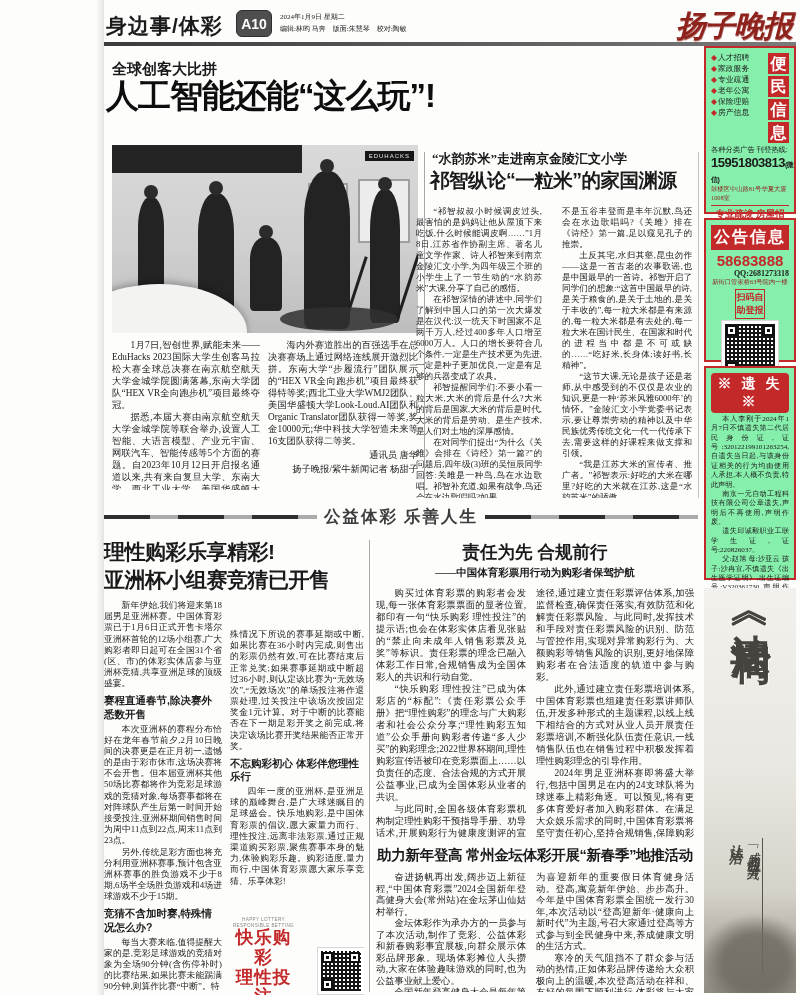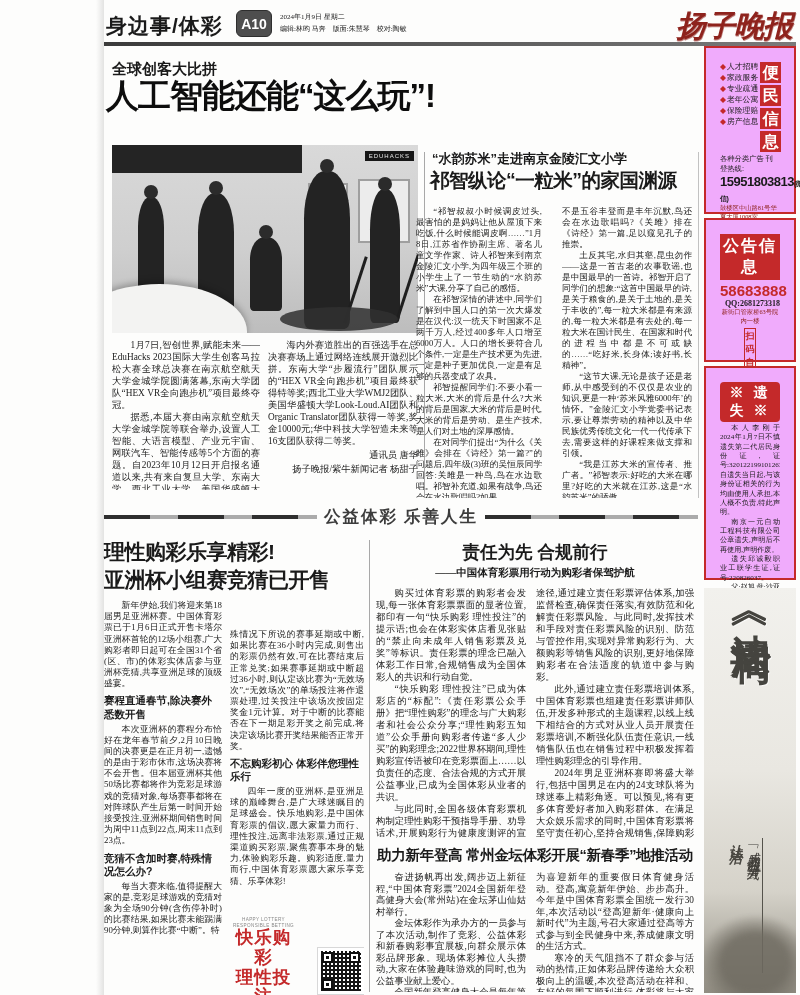--- a/index.html
+++ b/index.html
@@ -55,21 +55,21 @@
   .person::before{ content:""; position:absolute; top:-12px; left:50%; transform:translateX(-50%);
     width:14px; height:14px; border-radius:50%; background:#2b2b2b; }
   .desk{ position:absolute; left:-40px; bottom:-46px; width:175px; height:95px; background:#f3f3f2;
     border-radius:50%; box-shadow:0 -3px 6px rgba(0,0,0,.25); }
   .tread{ position:absolute; left:168px; bottom:2px; width:118px; height:24px; background:#303030;
     border-radius:50%; opacity:.85; }
   .rail{ position:absolute; width:3px; height:70px; background:#1f1f1f; transform:rotate(18deg); }
 
   
   .kicker-sumi{ position:absolute; left:432px; top:150px; font-size:13px; font-weight:700;
-    font-family:Liberation Sans, sans-serif; }
+    font-family:Liberation Serif, serif; }
   .headline-sumi{ position:absolute; left:430px; top:167px; font-size:19.5px; font-weight:900;
     letter-spacing:-0.5px; font-family:"Liberation Sans",sans-serif; }
 
   
   .banner{ position:absolute; left:104px; top:505px; width:594px; height:24px;
     display:flex; align-items:center; gap:7px; }
   .dash{ flex:1; height:4px;
     background:repeating-linear-gradient(90deg,#2f2f2f 0 46px,#ababab 46px 74px); }
   .banner-text{ font-size:16.5px; font-weight:700; color:#3c3c3c; letter-spacing:2px; white-space:nowrap; }
 
@@ -97,21 +97,21 @@
 
   
   .headline-duty{ position:absolute; left:376px; top:540px; width:318px; text-align:center;
     font-size:17.5px; font-weight:900; font-family:"Liberation Sans",sans-serif; }
   .subtitle-duty{ position:absolute; left:376px; top:566px; width:318px; text-align:center;
     font-size:10.5px; font-weight:700; }
   .headline-dengao{ position:absolute; left:376px; top:846px; width:318px; text-align:center;
     font-size:14.5px; font-weight:900; font-family:"Liberation Sans",sans-serif; letter-spacing:-0.3px; }
 
   
-  .sb-box{ position:absolute; left:704px; width:92px; border:2px solid var(--red); background:#f0abfc; padding:14px; }
+  .sb-box{ position:absolute; left:704px; width:92px; border:2px solid var(--red); background:#86efac; padding:5px; }
   .bm-top{ display:flex; gap:2px; }
   .bm-bullets{ flex:1; font-size:7.8px; line-height:1.4; }
   .bm-bullets .para{ text-indent:0; text-align:left; white-space:nowrap; }
   .bm-bullets .para::before{ content:"◆"; color:var(--red); margin-right:1px; }
   .bm-title{ width:21px; display:flex; flex-direction:column; gap:2px; }
   .bm-char{ width:21px; height:21px; background:var(--red); color:#fff; font-weight:900;
     font-size:16px; line-height:21px; text-align:center; font-family:"Liberation Sans",sans-serif; }
   .bm-hot{ font-size:7.3px; margin-top:2px; }
   .bm-phone{ font-size:13px; font-weight:900; letter-spacing:-0.5px; font-family:"Liberation Sans",sans-serif; }
   .bm-phone span{ font-size:7px; font-weight:700; }
@@ -226,20 +226,21 @@
     <div>理性购彩乐享精彩!</div>
     <div>亚洲杯小组赛竞猜已开售</div>
   </div>
   <div class="tcol lot-col" style="left:104px;top:600px;width:118px;height:392px;">
     <div>
         <p class="para">新年伊始,我们将迎来第18届男足亚洲杯赛。中国体育彩票已于1月6日正式开售卡塔尔亚洲杯首轮的12场小组赛,广大购彩者即日起可在全国31个省(区、市)的体彩实体店参与亚洲杯竞猜,共享亚洲足球的顶级盛宴。</p>
       </div>
     <div class="np-subhead">赛程直通春节,除决赛外悉数开售</div>
     <div>
         <p class="para">本次亚洲杯的赛程分布恰好在龙年春节前夕,2月10日晚间的决赛更是在正月初一,遗憾的是由于彩市休市,这场决赛将不会开售。但本届亚洲杯其他50场比赛都将作为竞彩足球游戏的竞猜对象,每场赛事都将在对阵球队产生后第一时间开始接受投注,亚洲杯期间销售时间为周中11点到22点,周末11点到23点。</p>
+        <p class="para">另外,传统足彩方面也将充分利用亚洲杯赛事,预计包含亚洲杯赛事的胜负游戏不少于8期,6场半全场胜负游戏和4场进球游戏不少于15期。</p>
       </div>
     <div class="np-subhead">竞猜不含加时赛,特殊情况怎么办?</div>
     <div>
         <p class="para">每当大赛来临,值得提醒大家的是,竞彩足球游戏的竞猜对象为全场90分钟(含伤停补时)的比赛结果,如果比赛未能踢满90分钟,则算作比赛“中断”。特</p>
       </div>
   </div>
   <div class="tcol lot-col lot2" style="left:230px;top:600px;width:134px;height:392px;margin-top:29px;">
     <div>
         <p class="para noindent">殊情况下所说的赛事延期或中断,如果比赛在36小时内完成,则售出的彩票仍然有效,可在比赛结束后正常兑奖;如果赛事延期或中断超过36小时,则认定该比赛为“无效场次”,“无效场次”的单场投注将作退票处理,过关投注中该场次按固定奖金1元计算。对于中断的比赛能否在下一期足彩开奖之前完成,将决定该场比赛开奖结果能否正常开奖。</p>
       </div>

